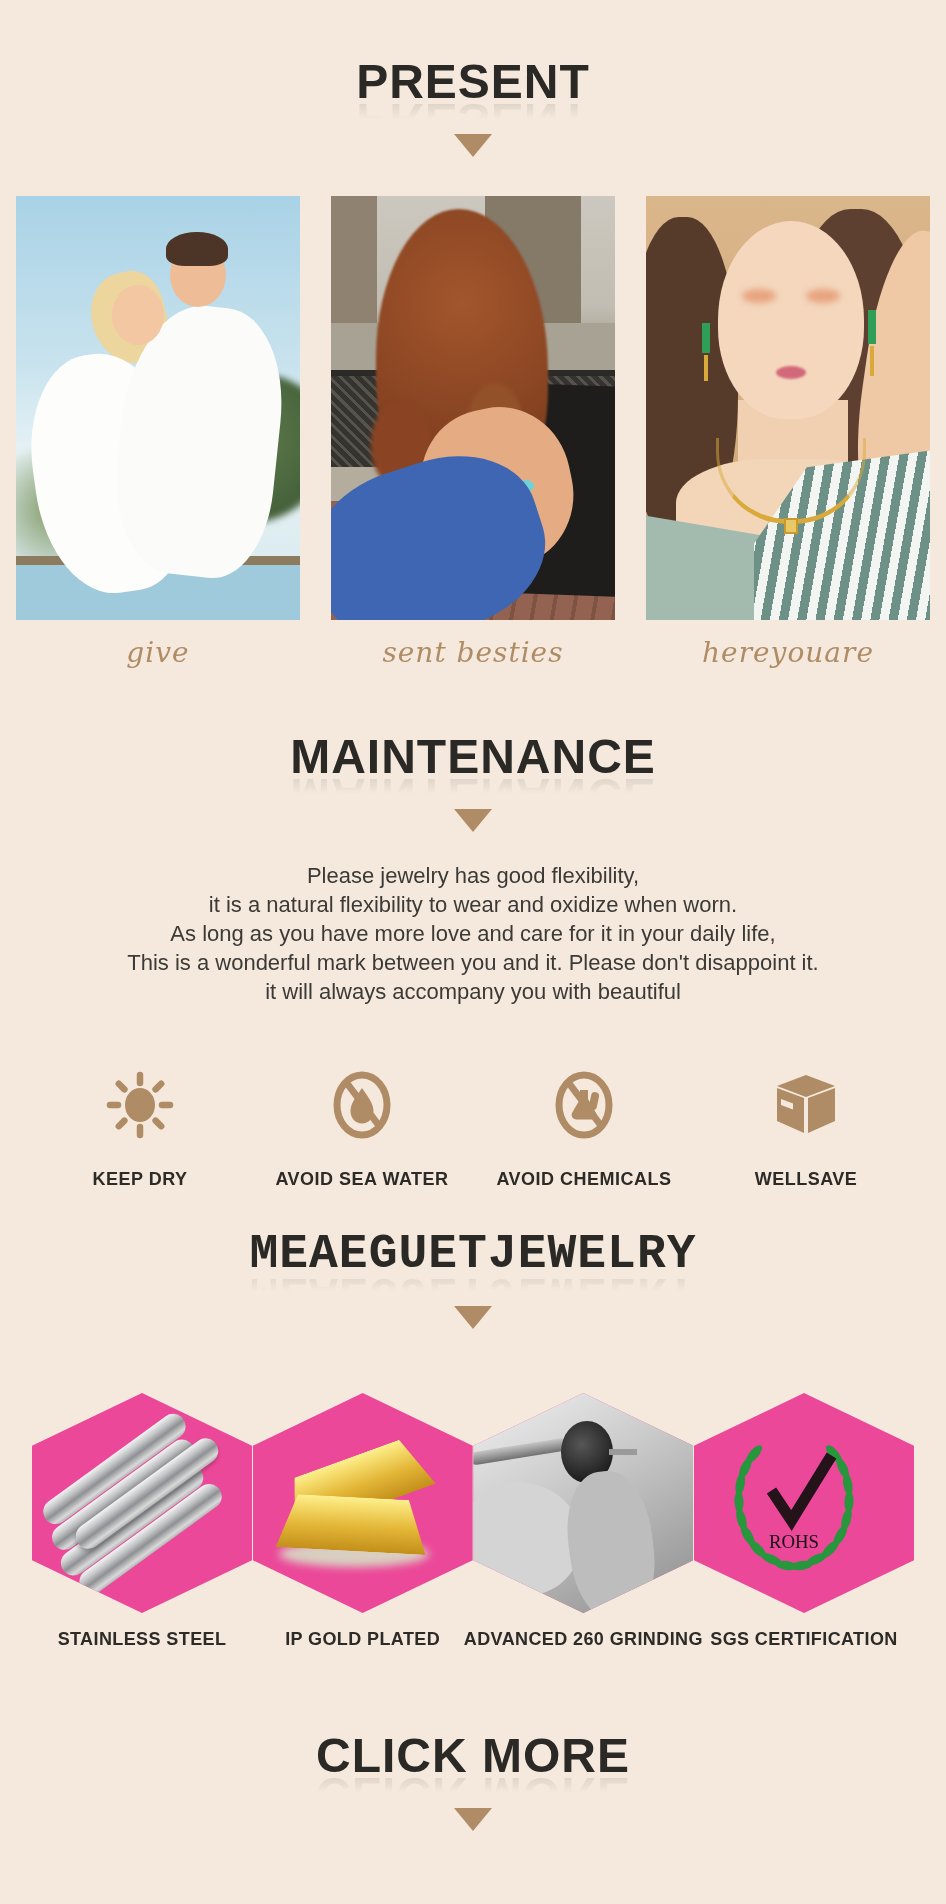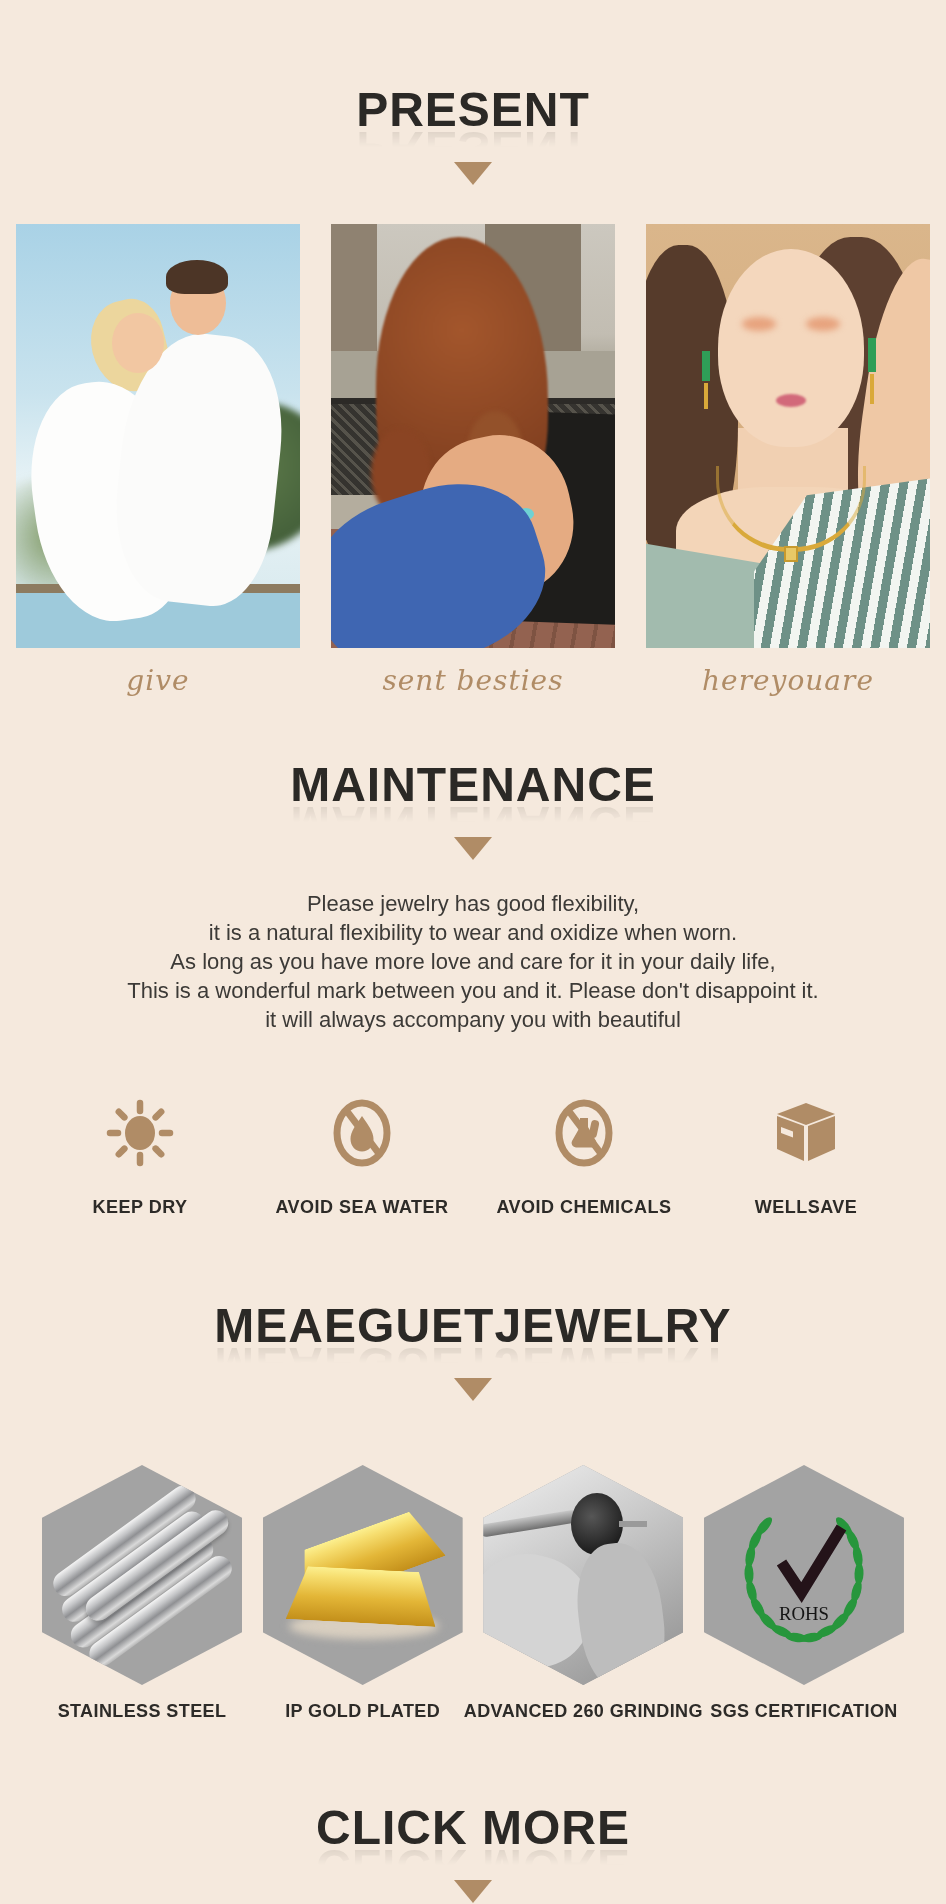--- a/index.html
+++ b/index.html
@@ -7,21 +7,21 @@
   body {
     height: 1904px;
     background: #f5e9dd;
     font-family: "Liberation Sans", sans-serif;
     overflow: hidden;
     position: relative;
   }
   .page { width: 946px; height: 1904px; padding-top: 58px; }
 
   
-  .hblock { text-align: center; margin-top: 28px; }
+  .hblock { text-align: center; }
   .heading {
     font-size: 48px; font-weight: 700; line-height: 48px;
     letter-spacing: 1px; color: #2b2926; text-align: center;
   }
   .reflection {
     transform: scaleY(-1);
     opacity: .22; color: #55504a;
     height: 48px; overflow: hidden;
     margin-top: -10px; margin-bottom: -16px;
     -webkit-mask-image: linear-gradient(to bottom, transparent 52%, rgba(0,0,0,.9) 100%);
@@ -104,24 +104,24 @@
   
   .m-block { margin-top: 65px; }
   .para { margin-top: 29px; text-align: center; color: #3c3a37; font-size: 22px; line-height: 29px; }
 
   .care-row { display: flex; justify-content: center; padding: 0 28px; margin-top: 61px; }
   .care-col { width: 222px; display: flex; flex-direction: column; align-items: center; }
   .care-icon { width: 76px; height: 76px; }
   .care-label { margin-top: 26px; font-size: 18px; font-weight: 700; color: #2d2b28; letter-spacing: .5px; white-space: nowrap; }
 
   
-  .b-block { margin-top: 84px; }
+  .b-block { margin-top: 40px; font-family: Liberation Mono, monospace; }
   .hex-row { display: flex; justify-content: space-between; padding: 0 36px; margin-top: 64px; }
   .feature-col { width: 212px; display: flex; flex-direction: column; align-items: center; }
-  .hex { width: 200px; height: 220px; background: #a3a3a3; position: relative; overflow: hidden;
+  .hex { width: 220px; height: 220px; background: #ec4899; position: relative; overflow: hidden;
          clip-path: polygon(50% 0%, 100% 24%, 100% 76%, 50% 100%, 0% 76%, 0% 24%); }
   .hex div { position: absolute; }
   .feature-label { margin-top: 16px; font-size: 18px; font-weight: 700; color: #2d2b28; letter-spacing: .4px; white-space: nowrap; }
 
   
   .rods { left: 8px; top: 42px; width: 184px; height: 140px; transform: rotate(-36deg); }
   .rod { position: absolute; width: 170px; height: 25px; border-radius: 13px;
          background: linear-gradient(180deg,#f4f4f4 0%,#c2c3c5 30%,#8f9093 55%,#d9d9d9 85%,#b5b5b5 100%); }
   .rod1 { top: 96px; left: 2px; }
   .rod2 { top: 70px; left: -2px; }

